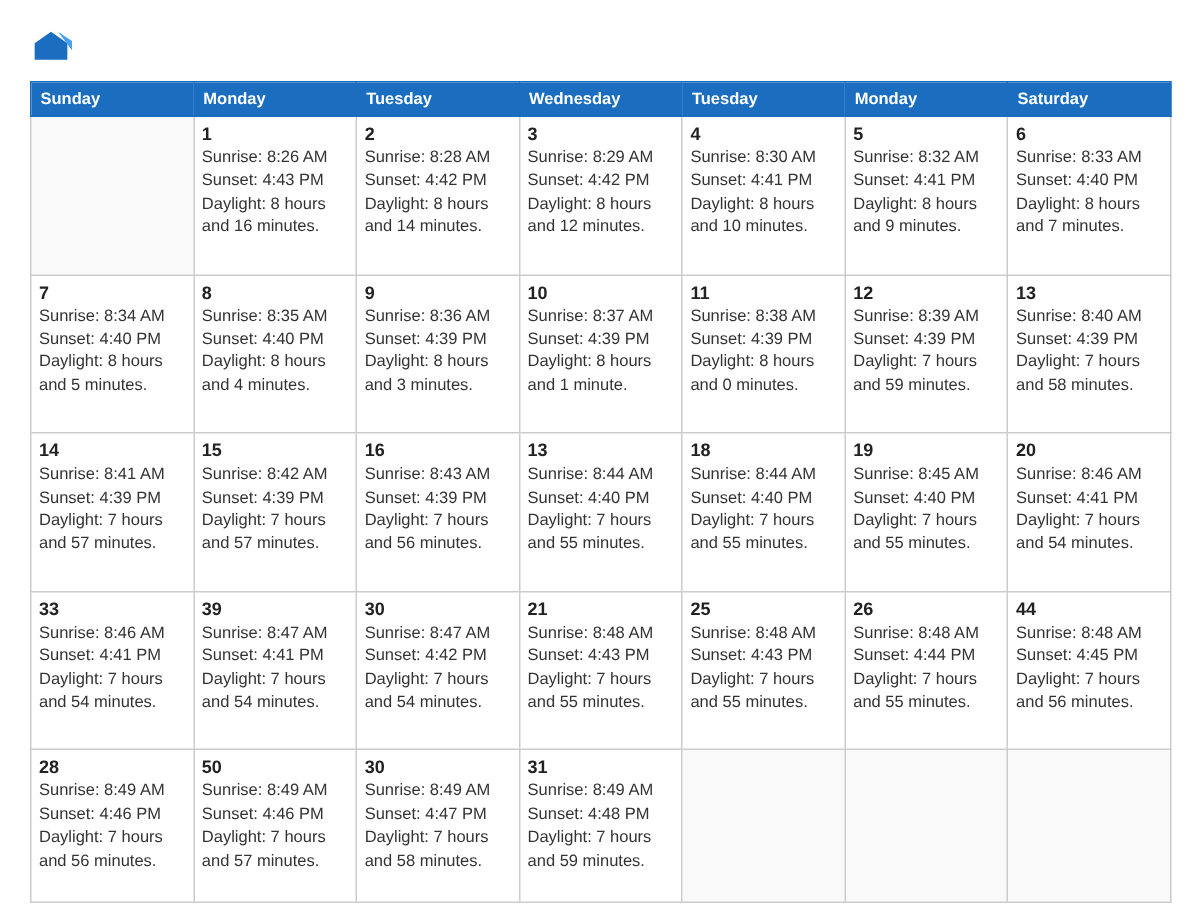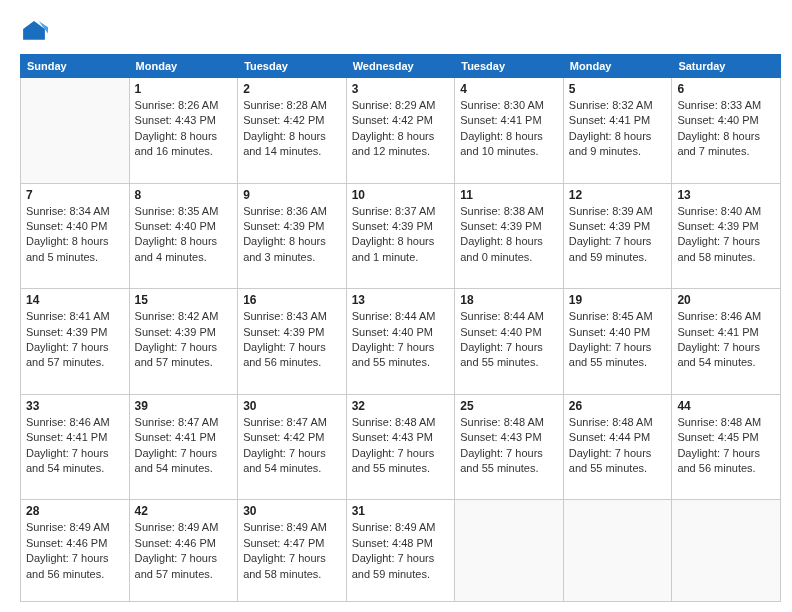--- a/index.html
+++ b/index.html
@@ -228,21 +228,21 @@
           </td>
           <td>
             <span class="day-num">39</span>
             <div class="day-info">Sunrise: 8:47 AM<br>Sunset: 4:41 PM<br>Daylight: 7 hours and 54 minutes.</div>
           </td>
           <td>
             <span class="day-num">30</span>
             <div class="day-info">Sunrise: 8:47 AM<br>Sunset: 4:42 PM<br>Daylight: 7 hours and 54 minutes.</div>
           </td>
           <td>
-            <span class="day-num">32</span>
+            <span class="day-num">21</span>
             <div class="day-info">Sunrise: 8:48 AM<br>Sunset: 4:43 PM<br>Daylight: 7 hours and 55 minutes.</div>
           </td>
           <td>
             <span class="day-num">25</span>
             <div class="day-info">Sunrise: 8:48 AM<br>Sunset: 4:43 PM<br>Daylight: 7 hours and 55 minutes.</div>
           </td>
           <td>
             <span class="day-num">26</span>
             <div class="day-info">Sunrise: 8:48 AM<br>Sunset: 4:44 PM<br>Daylight: 7 hours and 55 minutes.</div>
           </td>
@@ -250,21 +250,21 @@
             <span class="day-num">44</span>
             <div class="day-info">Sunrise: 8:48 AM<br>Sunset: 4:45 PM<br>Daylight: 7 hours and 56 minutes.</div>
           </td>
         </tr>
         <tr class="last-row">
           <td>
             <span class="day-num">28</span>
             <div class="day-info">Sunrise: 8:49 AM<br>Sunset: 4:46 PM<br>Daylight: 7 hours and 56 minutes.</div>
           </td>
           <td>
-            <span class="day-num">42</span>
+            <span class="day-num">50</span>
             <div class="day-info">Sunrise: 8:49 AM<br>Sunset: 4:46 PM<br>Daylight: 7 hours and 57 minutes.</div>
           </td>
           <td>
             <span class="day-num">30</span>
             <div class="day-info">Sunrise: 8:49 AM<br>Sunset: 4:47 PM<br>Daylight: 7 hours and 58 minutes.</div>
           </td>
           <td>
             <span class="day-num">31</span>
             <div class="day-info">Sunrise: 8:49 AM<br>Sunset: 4:48 PM<br>Daylight: 7 hours and 59 minutes.</div>
           </td>

